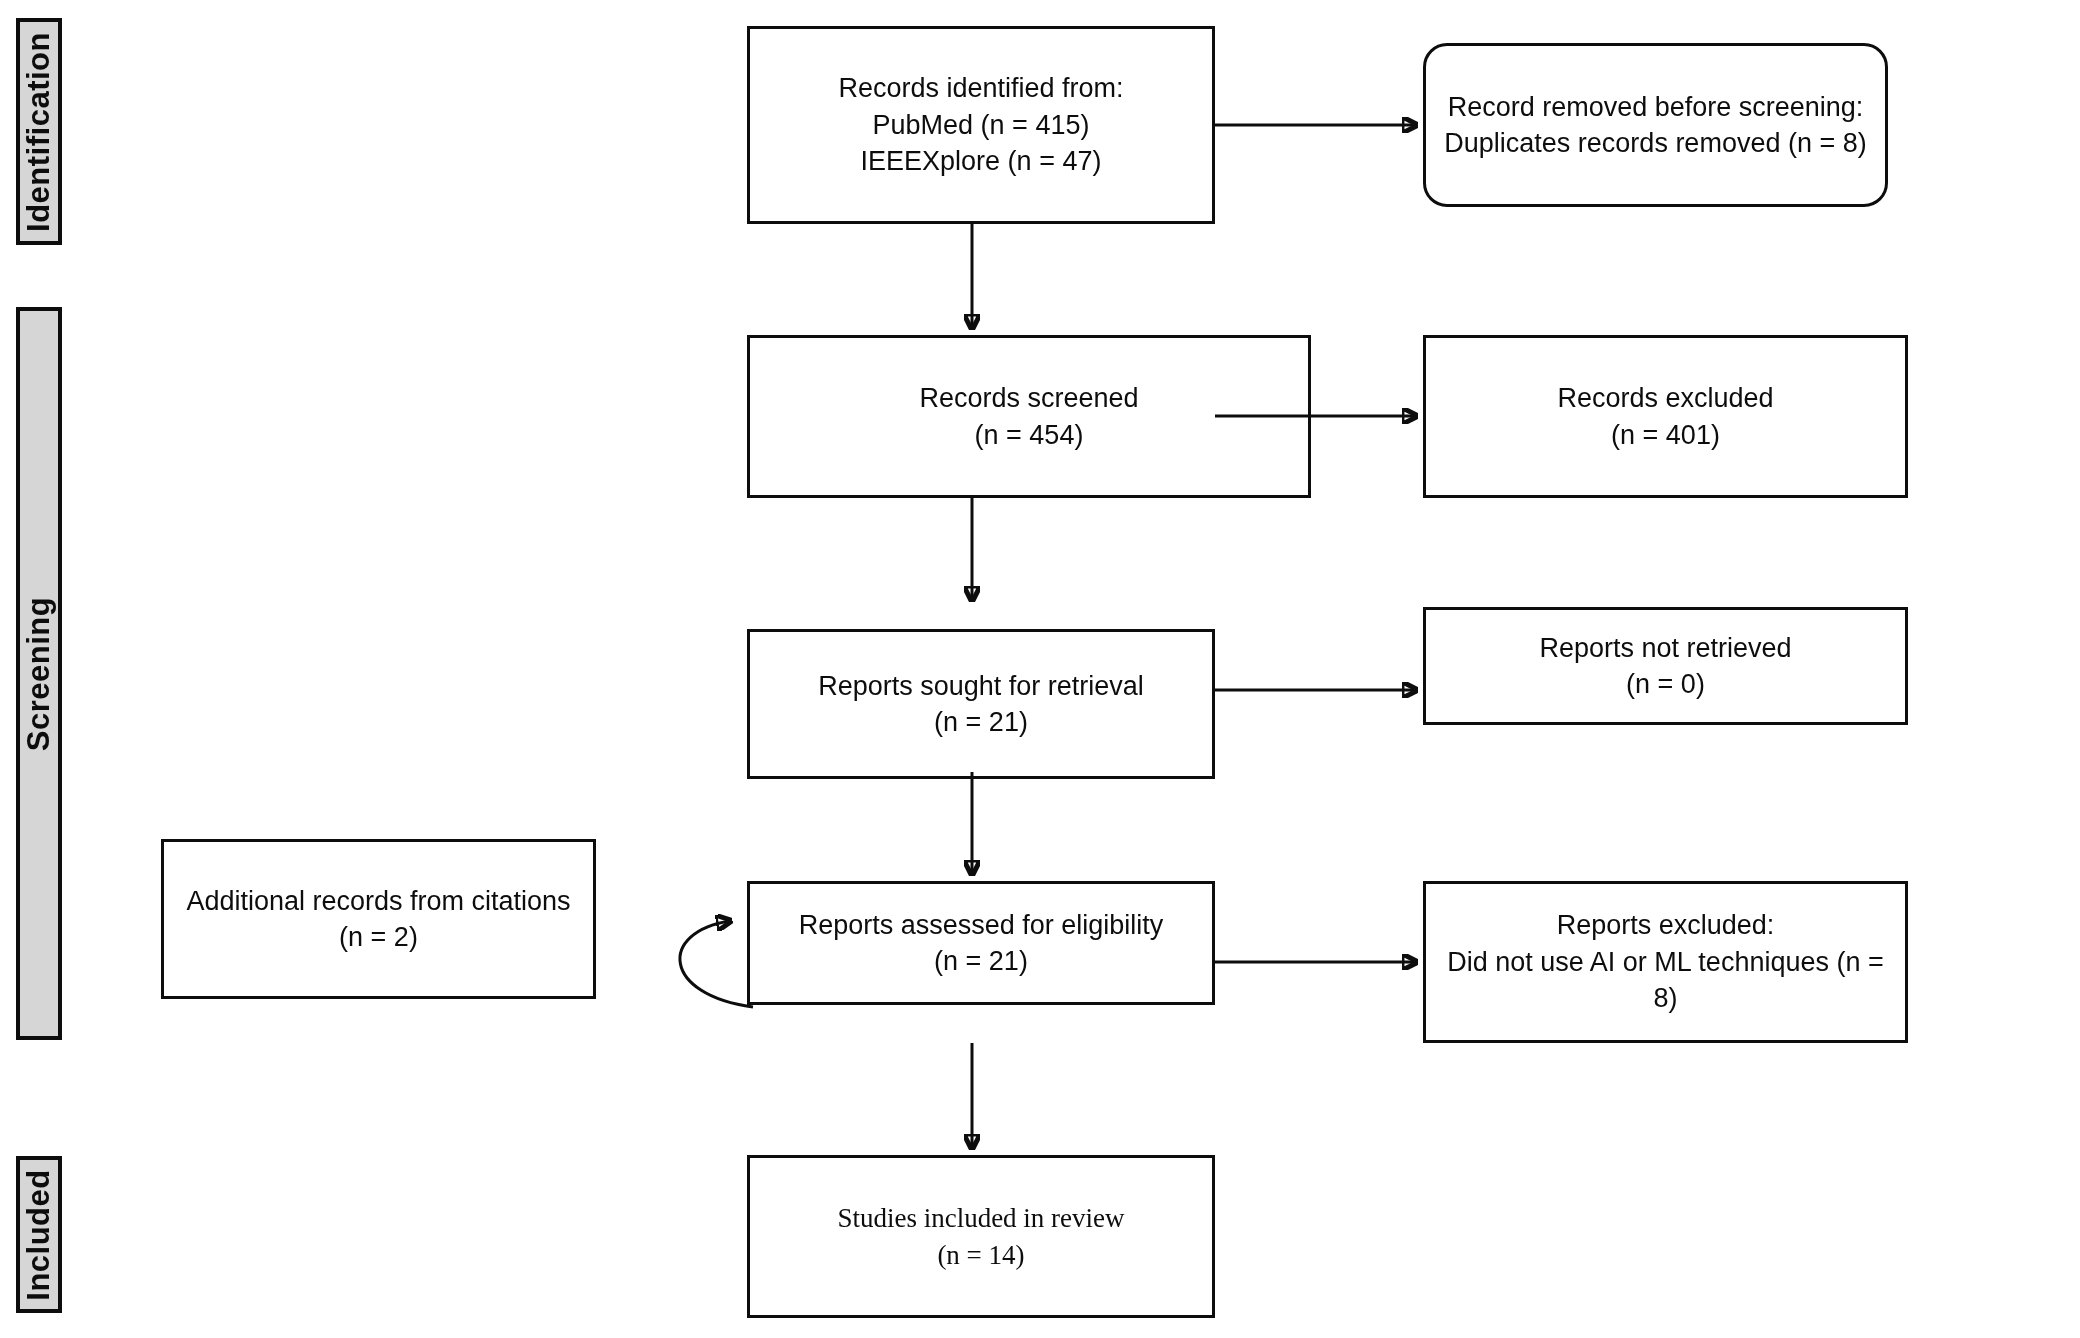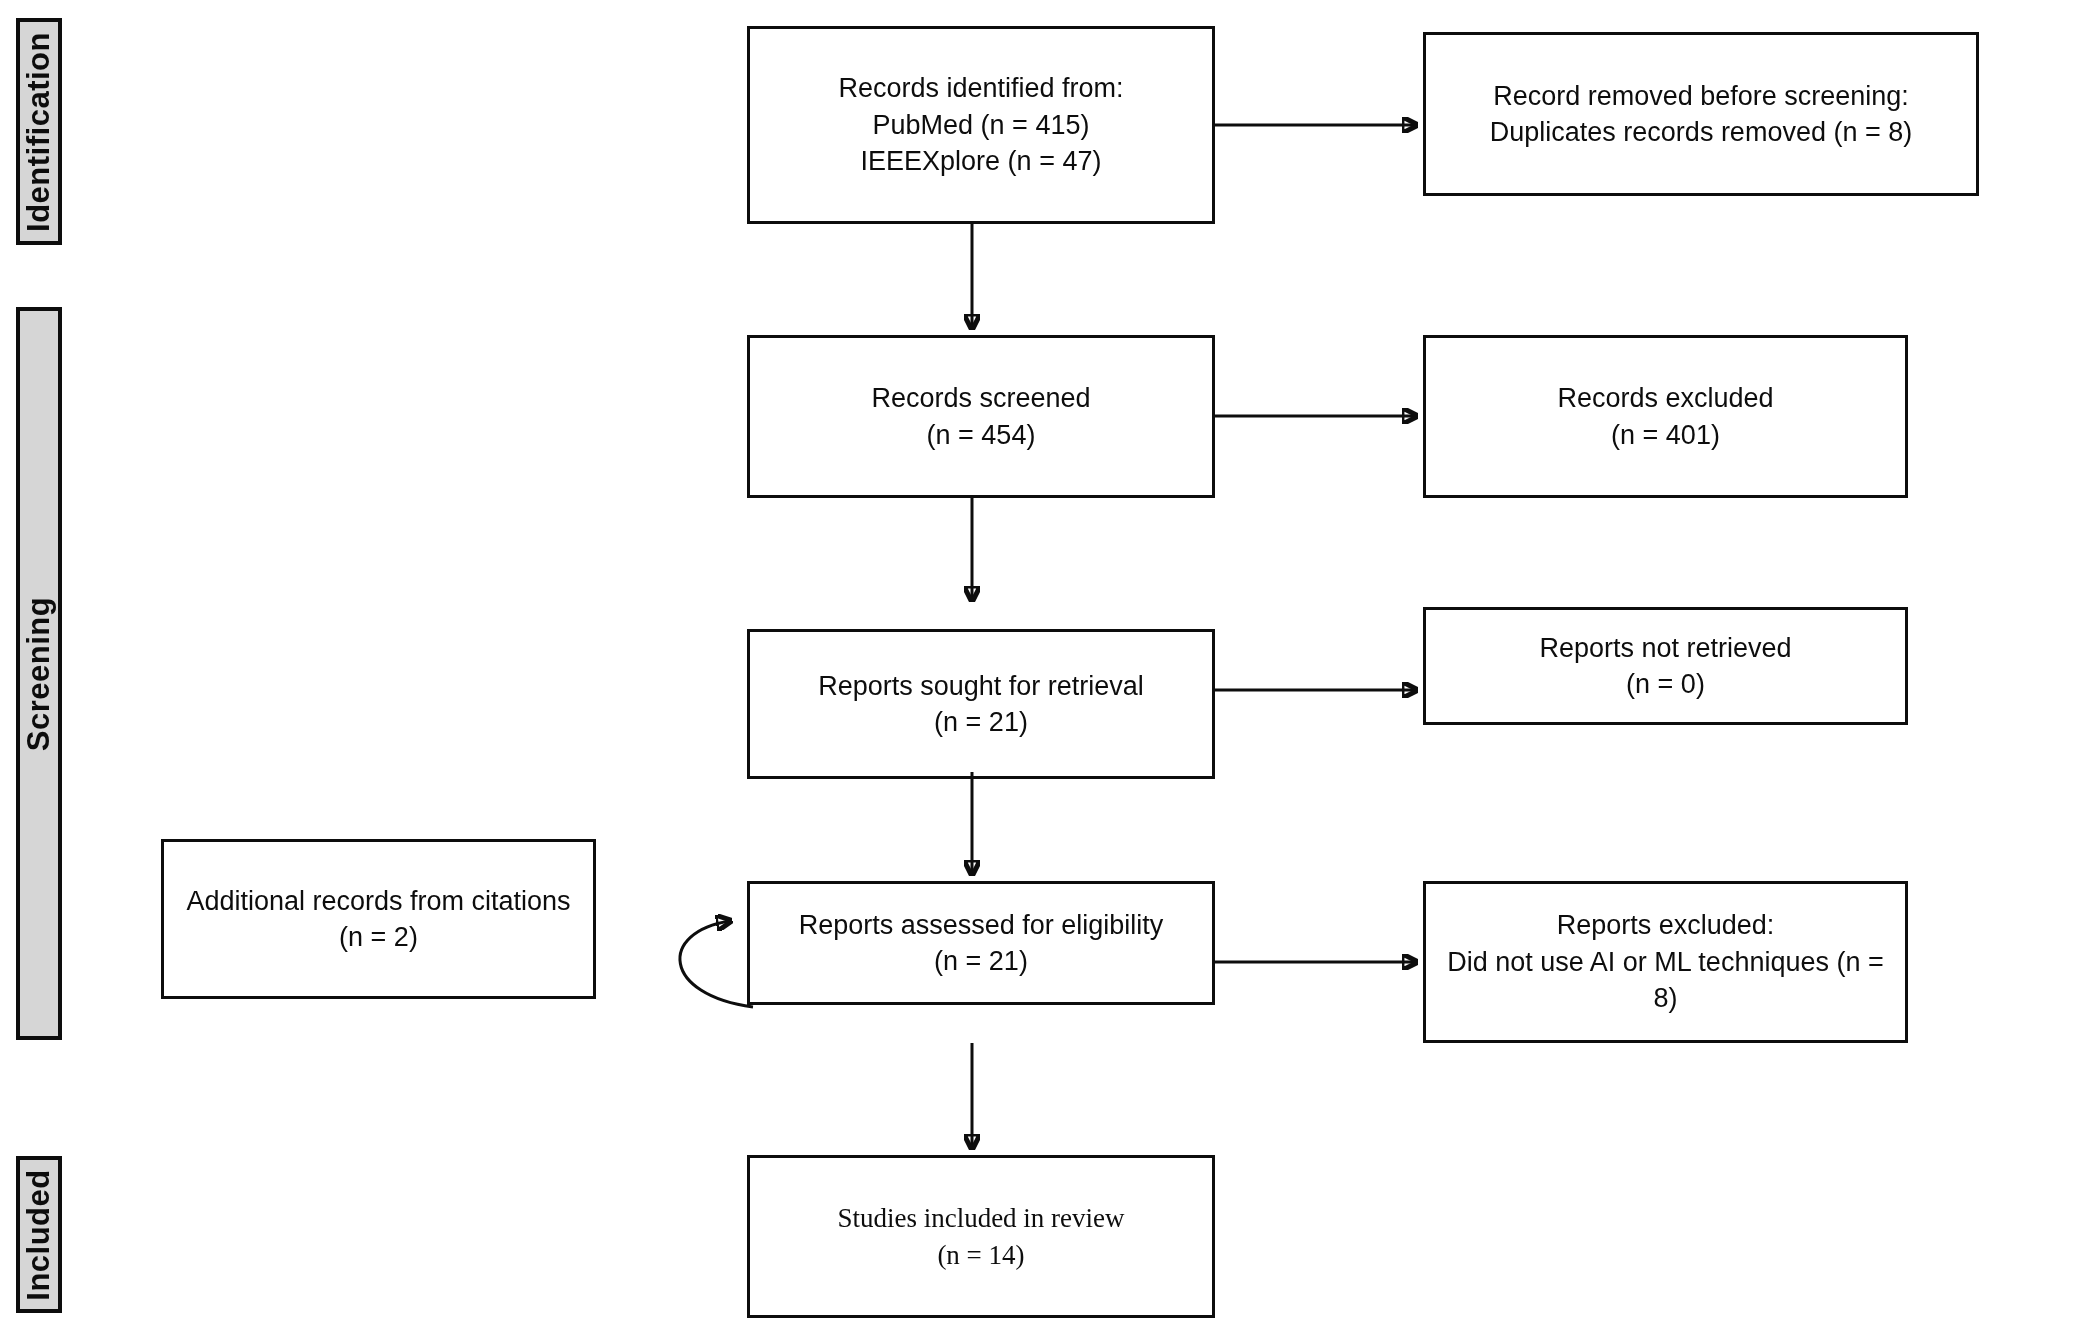--- a/index.html
+++ b/index.html
@@ -72,30 +72,30 @@
   <div class="stage-bar" style="left:16px; top:307px; width:46px; height:733px;">
     <span class="stage-label">Screening</span>
   </div>
   <div class="stage-bar" style="left:16px; top:1156px; width:46px; height:157px;">
     <span class="stage-label">Included</span>
   </div>
 
   <div class="box" style="left:747px; top:26px; width:468px; height:198px;">Records identified from:
 PubMed (n = 415)
 IEEEXplore (n = 47)</div>
-  <div class="box" style="left:747px; top:335px; width:468px; height:163px;">Records screened
+  <div class="box" style="left:747px; top:335px; width:564px; height:163px;">Records screened
 (n = 454)</div>
   <div class="box" style="left:747px; top:607px; width:468px; height:150px;margin-top:22px;">Reports sought for retrieval
 (n = 21)</div>
   <div class="box" style="left:747px; top:881px; width:468px; height:124px;">Reports assessed for eligibility
 (n = 21)</div>
   <div class="box" style="left:747px; top:1155px; width:468px; height:163px;font-family:Liberation Serif, serif;">Studies included in review
 (n = 14)</div>
 
-  <div class="box" style="left:1423px; top:32px; width:556px; height:164px;">Record removed before screening:
+  <div class="box" style="left:1423px; top:43px; width:465px; height:164px;border-radius:24px;">Record removed before screening:
 Duplicates records removed (n = 8)</div>
   <div class="box" style="left:1423px; top:335px; width:485px; height:163px;">Records excluded
 (n = 401)</div>
   <div class="box" style="left:1423px; top:607px; width:485px; height:118px;">Reports not retrieved
 (n = 0)</div>
   <div class="box" style="left:1423px; top:881px; width:485px; height:162px;">Reports excluded:
 Did not use AI or ML techniques (n = 8)</div>
 
   <div class="box" style="left:161px; top:839px; width:435px; height:160px;">Additional records from citations
 (n = 2)</div>

